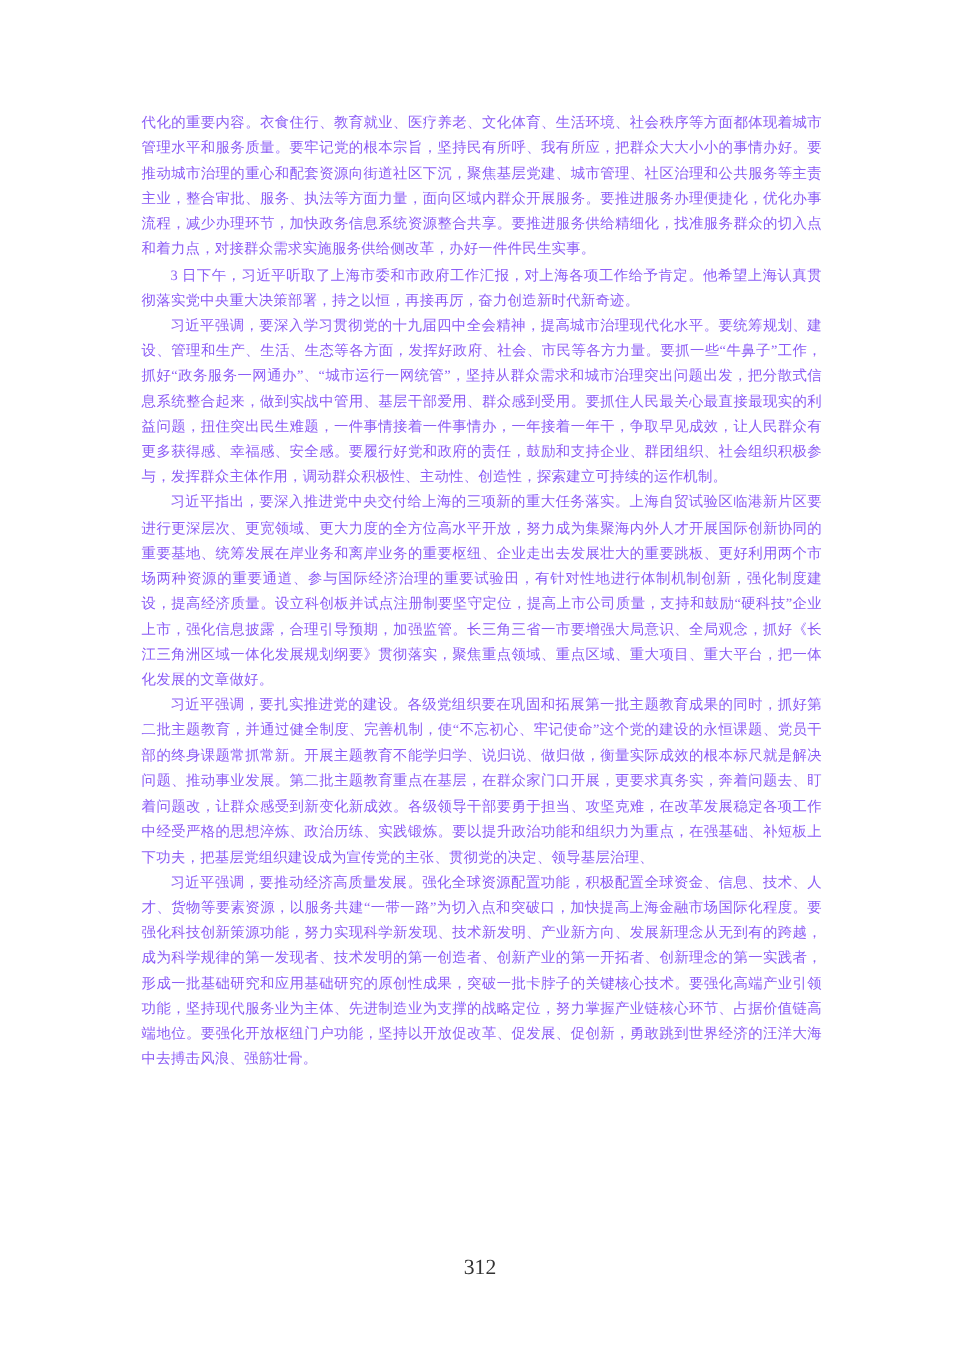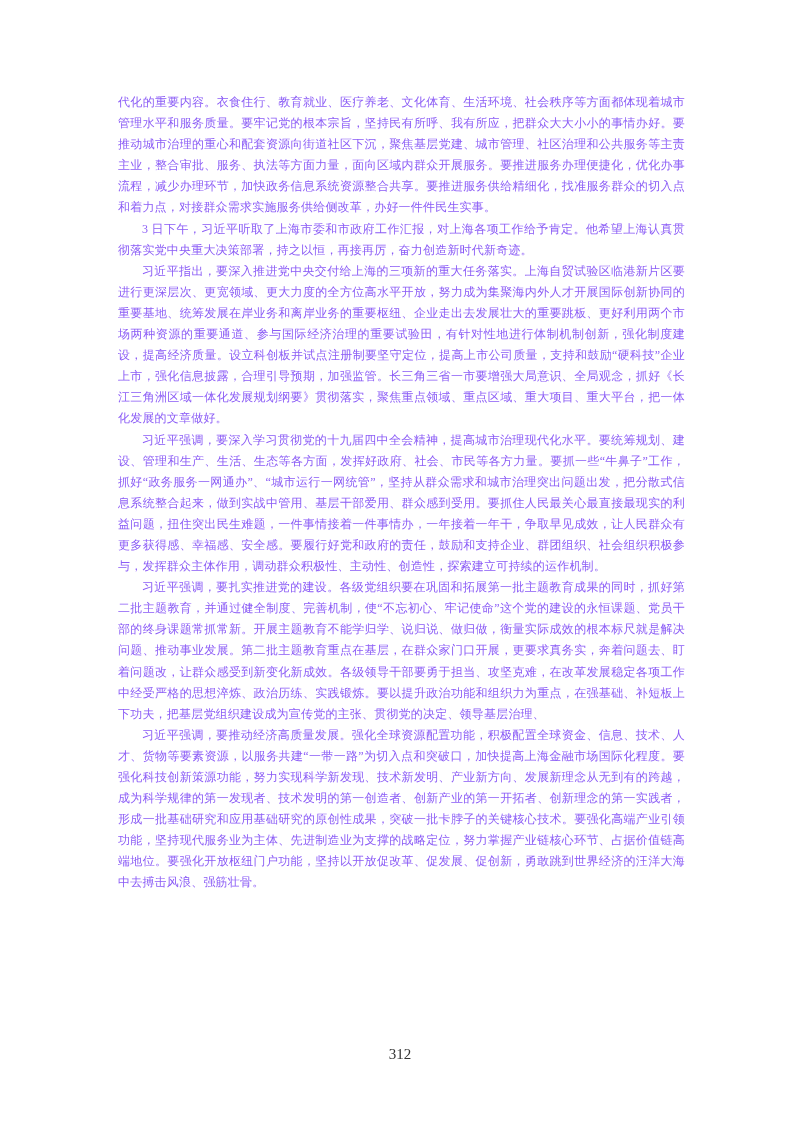--- a/index.html
+++ b/index.html
@@ -33,31 +33,31 @@
   }
   .text-block p.indent {
     text-indent: 2em;
   }
   .page-number {
     position: absolute;
     top: 1046px;
     left: 0;
     width: 100%;
     text-align: center;
-    font-size: 15px;
+    font-size: 18px;
     color: #333333;
     font-family: "Liberation Serif", "DejaVu Serif", serif;
   }
 </style>
 </head>
 <body>
 
 <div class="page">
   <div class="text-block">
       <p>代化的重要内容。衣食住行、教育就业、医疗养老、文化体育、生活环境、社会秩序等方面都体现着城市管理水平和服务质量。要牢记党的根本宗旨，坚持民有所呼、我有所应，把群众大大小小的事情办好。要推动城市治理的重心和配套资源向街道社区下沉，聚焦基层党建、城市管理、社区治理和公共服务等主责主业，整合审批、服务、执法等方面力量，面向区域内群众开展服务。要推进服务办理便捷化，优化办事流程，减少办理环节，加快政务信息系统资源整合共享。要推进服务供给精细化，找准服务群众的切入点和着力点，对接群众需求实施服务供给侧改革，办好一件件民生实事。</p>
       <p class="indent">3 日下午，习近平听取了上海市委和市政府工作汇报，对上海各项工作给予肯定。他希望上海认真贯彻落实党中央重大决策部署，持之以恒，再接再厉，奋力创造新时代新奇迹。</p>
+      <p class="indent">习近平强调，要深入学习贯彻党的十九届四中全会精神，提高城市治理现代化水平。要统筹规划、建设、管理和生产、生活、生态等各方面，发挥好政府、社会、市民等各方力量。要抓一些“牛鼻子”工作，抓好“政务服务一网通办”、“城市运行一网统管”，坚持从群众需求和城市治理突出问题出发，把分散式信息系统整合起来，做到实战中管用、基层干部爱用、群众感到受用。要抓住人民最关心最直接最现实的利益问题，扭住突出民生难题，一件事情接着一件事情办，一年接着一年干，争取早见成效，让人民群众有更多获得感、幸福感、安全感。要履行好党和政府的责任，鼓励和支持企业、群团组织、社会组织积极参与，发挥群众主体作用，调动群众积极性、主动性、创造性，探索建立可持续的运作机制。</p>
       <p class="indent">习近平指出，要深入推进党中央交付给上海的三项新的重大任务落实。上海自贸试验区临港新片区要进行更深层次、更宽领域、更大力度的全方位高水平开放，努力成为集聚海内外人才开展国际创新协同的重要基地、统筹发展在岸业务和离岸业务的重要枢纽、企业走出去发展壮大的重要跳板、更好利用两个市场两种资源的重要通道、参与国际经济治理的重要试验田，有针对性地进行体制机制创新，强化制度建设，提高经济质量。设立科创板并试点注册制要坚守定位，提高上市公司质量，支持和鼓励“硬科技”企业上市，强化信息披露，合理引导预期，加强监管。长三角三省一市要增强大局意识、全局观念，抓好《长江三角洲区域一体化发展规划纲要》贯彻落实，聚焦重点领域、重点区域、重大项目、重大平台，把一体化发展的文章做好。</p>
-      <p class="indent">习近平强调，要深入学习贯彻党的十九届四中全会精神，提高城市治理现代化水平。要统筹规划、建设、管理和生产、生活、生态等各方面，发挥好政府、社会、市民等各方力量。要抓一些“牛鼻子”工作，抓好“政务服务一网通办”、“城市运行一网统管”，坚持从群众需求和城市治理突出问题出发，把分散式信息系统整合起来，做到实战中管用、基层干部爱用、群众感到受用。要抓住人民最关心最直接最现实的利益问题，扭住突出民生难题，一件事情接着一件事情办，一年接着一年干，争取早见成效，让人民群众有更多获得感、幸福感、安全感。要履行好党和政府的责任，鼓励和支持企业、群团组织、社会组织积极参与，发挥群众主体作用，调动群众积极性、主动性、创造性，探索建立可持续的运作机制。</p>
       <p class="indent">习近平强调，要扎实推进党的建设。各级党组织要在巩固和拓展第一批主题教育成果的同时，抓好第二批主题教育，并通过健全制度、完善机制，使“不忘初心、牢记使命”这个党的建设的永恒课题、党员干部的终身课题常抓常新。开展主题教育不能学归学、说归说、做归做，衡量实际成效的根本标尺就是解决问题、推动事业发展。第二批主题教育重点在基层，在群众家门口开展，更要求真务实，奔着问题去、盯着问题改，让群众感受到新变化新成效。各级领导干部要勇于担当、攻坚克难，在改革发展稳定各项工作中经受严格的思想淬炼、政治历练、实践锻炼。要以提升政治功能和组织力为重点，在强基础、补短板上下功夫，把基层党组织建设成为宣传党的主张、贯彻党的决定、领导基层治理、</p>
       <p class="indent">习近平强调，要推动经济高质量发展。强化全球资源配置功能，积极配置全球资金、信息、技术、人才、货物等要素资源，以服务共建“一带一路”为切入点和突破口，加快提高上海金融市场国际化程度。要强化科技创新策源功能，努力实现科学新发现、技术新发明、产业新方向、发展新理念从无到有的跨越，成为科学规律的第一发现者、技术发明的第一创造者、创新产业的第一开拓者、创新理念的第一实践者，形成一批基础研究和应用基础研究的原创性成果，突破一批卡脖子的关键核心技术。要强化高端产业引领功能，坚持现代服务业为主体、先进制造业为支撑的战略定位，努力掌握产业链核心环节、占据价值链高端地位。要强化开放枢纽门户功能，坚持以开放促改革、促发展、促创新，勇敢跳到世界经济的汪洋大海中去搏击风浪、强筋壮骨。</p>
     </div>
   <div class="page-number">312</div>
 </div>
 
 </body></html>

